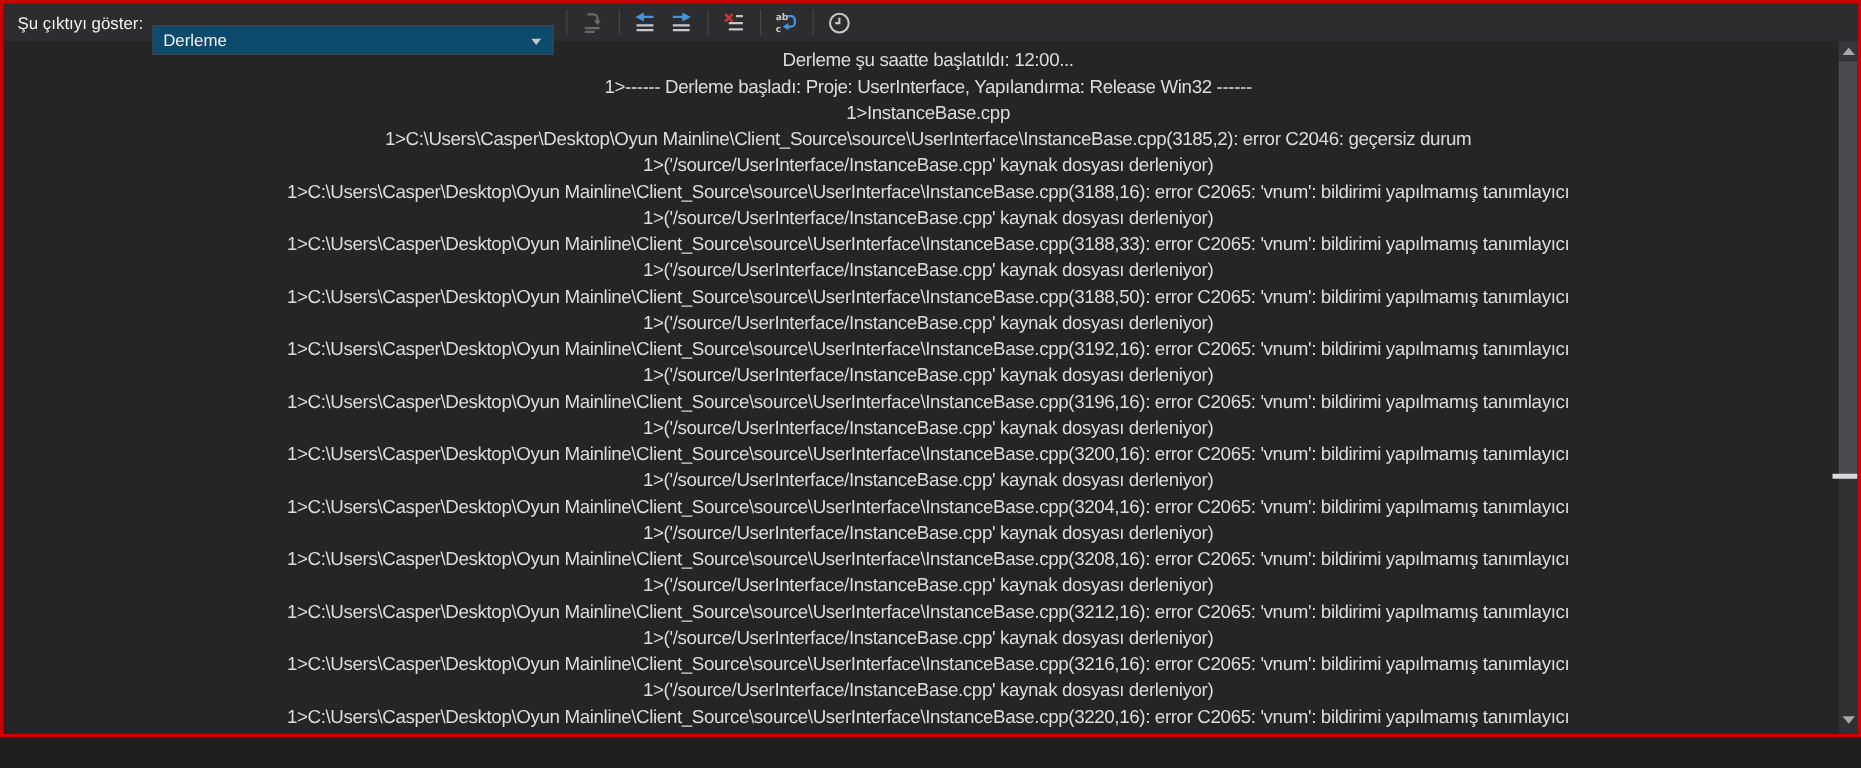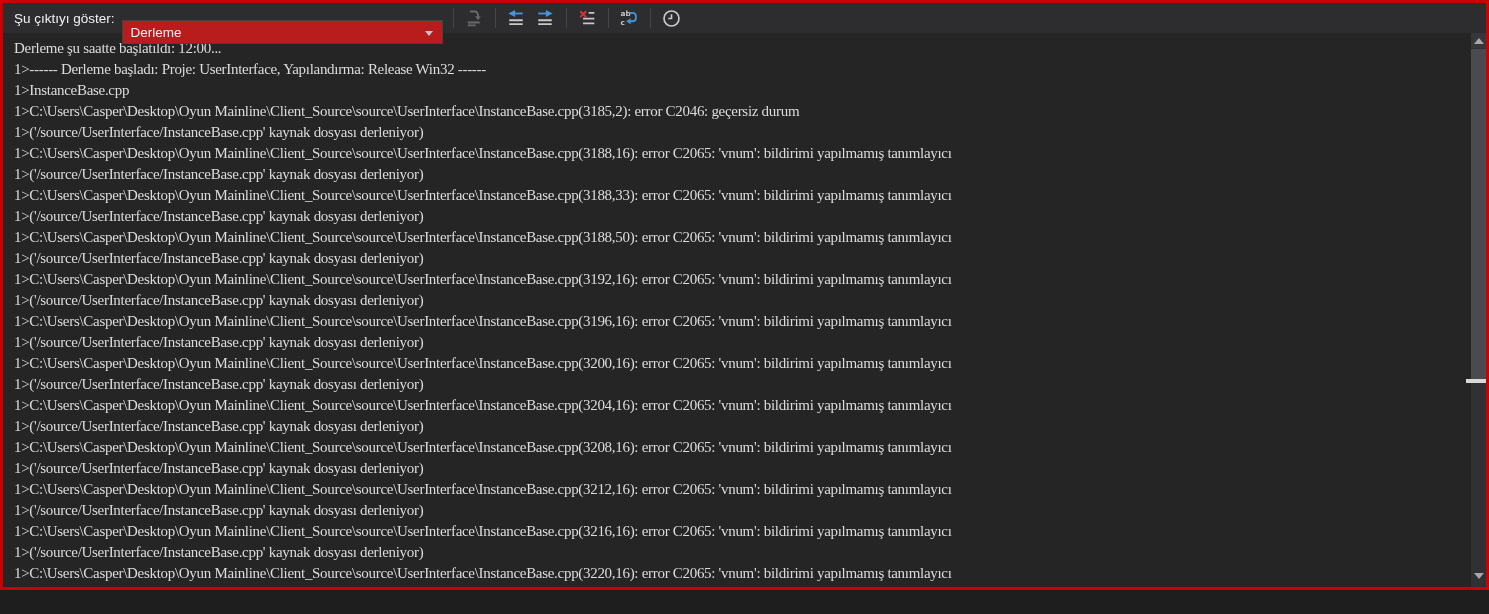--- a/index.html
+++ b/index.html
@@ -22,21 +22,21 @@
   }
   
   .toolbar{
     height:30px;background:var(--toolbar-bg);
     display:flex;align-items:center;
     padding-left:11px;position:relative;z-index:2;
   }
   .tb-label{color:#f1f1f1;font-size:13.5px;white-space:nowrap;}
   .combo{
     margin-left:7px;width:321px;height:24px;
-    background:#b91c1c;border:1px solid #434346;
+    background:#0c4a6e;border:1px solid #434346;
     display:flex;align-items:center;position:relative;
     color:#f1f1f1;font-size:13.5px;padding-left:8px;cursor:default;margin-top:28px;
   }
   .combo .chev{
     position:absolute;right:9px;top:10px;width:0;height:0;
     border-left:4px solid transparent;border-right:4px solid transparent;
     border-top:5px solid #c5c5c5;
   }
   .tb-sep{width:1px;height:20px;background:#46464a;margin:0 6px;}
   .tb-btn{
@@ -49,23 +49,23 @@
   .s-gray{stroke:var(--icon-gray);stroke-width:1.6;fill:none;}
   .s-red{stroke:var(--icon-red);stroke-width:1.8;fill:none;}
   .s-dis{stroke:var(--icon-disabled);stroke-width:1.6;fill:none;}
   .f-dis{fill:var(--icon-disabled);}
   .t-gray{fill:var(--icon-gray);font-family:"DejaVu Sans",sans-serif;font-size:6.5px;font-weight:bold;}
   
   .output{
     position:absolute;top:30px;left:0;right:15px;bottom:0;
     background:var(--output-bg);
     padding:5px 0 0 11px;
-    font-family:Liberation Serif, serif;
+    font-family:Liberation Sans, sans-serif;
     font-size:15px;line-height:21px;color:var(--output-text);
-    white-space:pre;overflow:hidden;cursor:text;
+    white-space:pre;overflow:hidden;cursor:text;text-align:center;
   }
   .line{height:21px;letter-spacing:-0.3px;}
   
   .vscroll{
     position:absolute;top:30px;right:0;width:15px;bottom:0;
     background:#313134;z-index:3;
   }
   .scroll-btn{position:absolute;left:0;width:15px;height:15px;background:#37373b;cursor:pointer;}
   .scroll-btn.up{top:0;}
   .scroll-btn.down{bottom:4px;background:transparent;}

